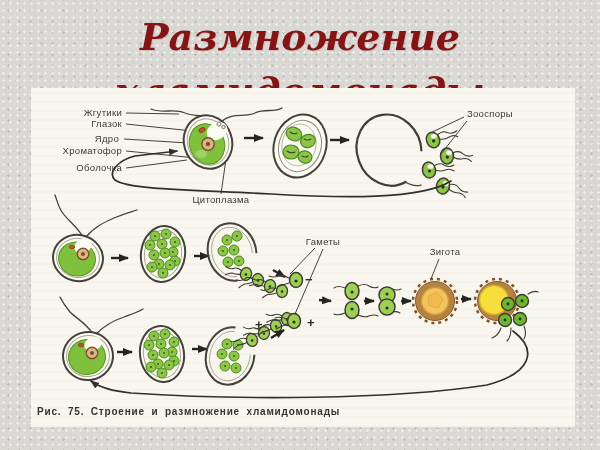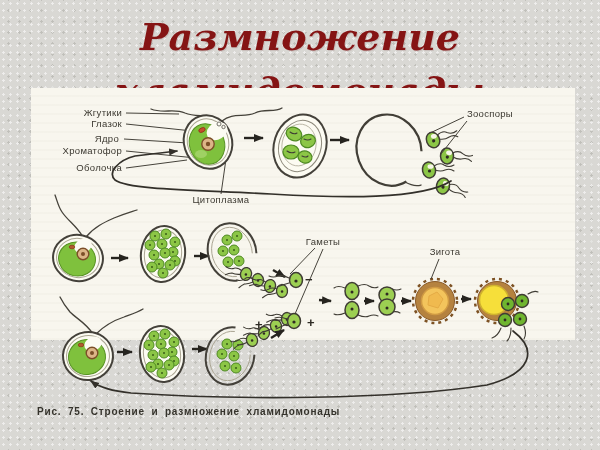--- a/index.html
+++ b/index.html
@@ -16,21 +16,21 @@
   .title{
     position:absolute;top:10px;left:0;width:600px;height:60px;
     text-align:center;
     font-family:"DejaVu Serif",serif;
     font-style:italic;font-weight:bold;
     font-size:38px;line-height:54px;
     color:#851414;
     text-shadow:1px 1px 0 rgba(80,10,10,.12);
   }
   .panel{
-    position:absolute;left:31px;top:88px;width:544px;height:252px;
+    position:absolute;left:31px;top:88px;width:544px;height:339px;
     background-color:#f8f6ee;
     background-image:repeating-linear-gradient(0deg, rgba(150,145,120,.04) 0 2px, transparent 2px 9px);
   }
   svg{display:block;}
   text.lbl{font-family:"Liberation Sans",sans-serif;font-size:9.5px;letter-spacing:.3px;fill:#3c3931;}
   text.sign{font-family:"Liberation Sans",sans-serif;font-size:13px;font-weight:bold;fill:#2e2b24;}
   text.cap{font-family:"Liberation Sans",sans-serif;font-size:10px;font-weight:bold;letter-spacing:.8px;word-spacing:3px;fill:#35332c;}
   .flg{fill:none;stroke:#3f3c34;stroke-width:1.1;stroke-linecap:round;}
   .flg2{fill:none;stroke:#45423a;stroke-width:1.3;stroke-linecap:round;}
   .ldr{stroke:#46433b;stroke-width:1;fill:none;}

